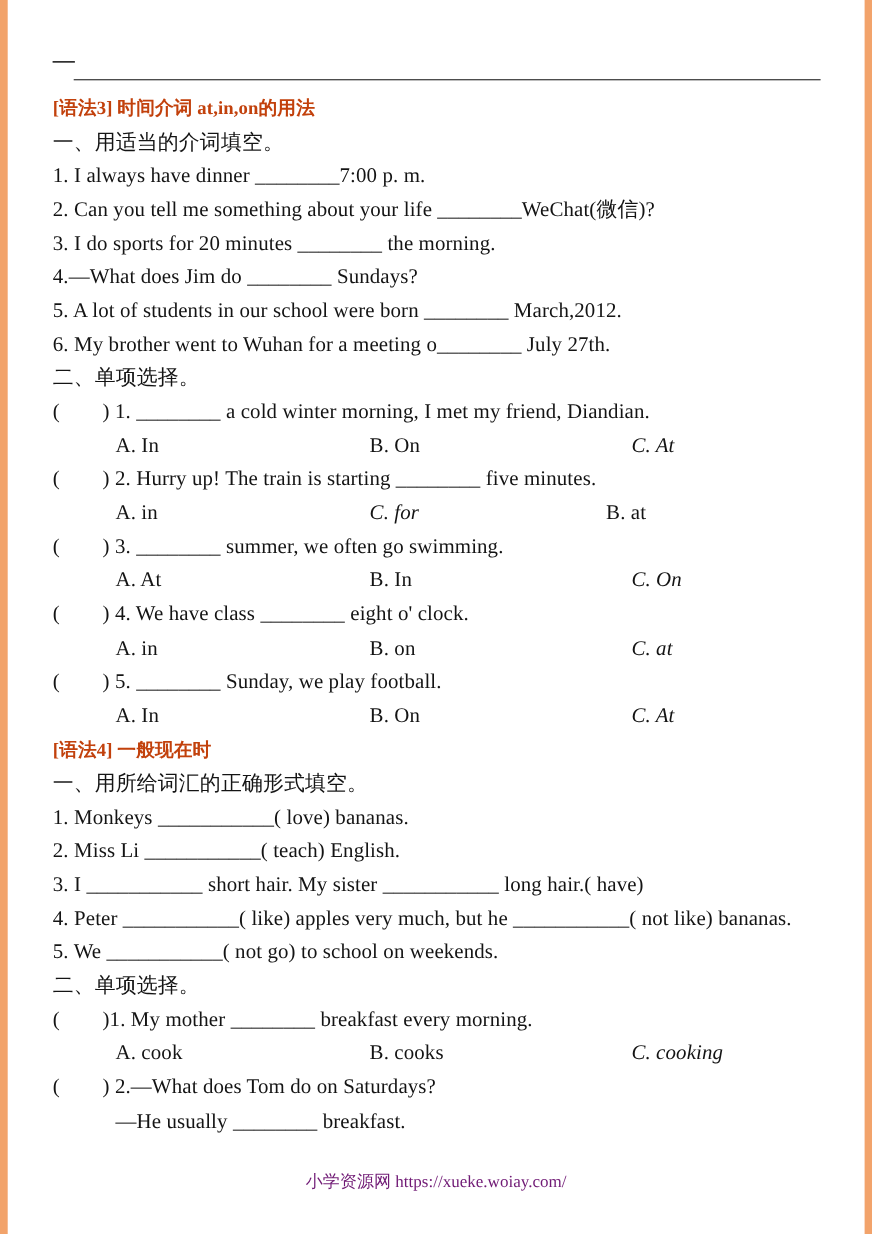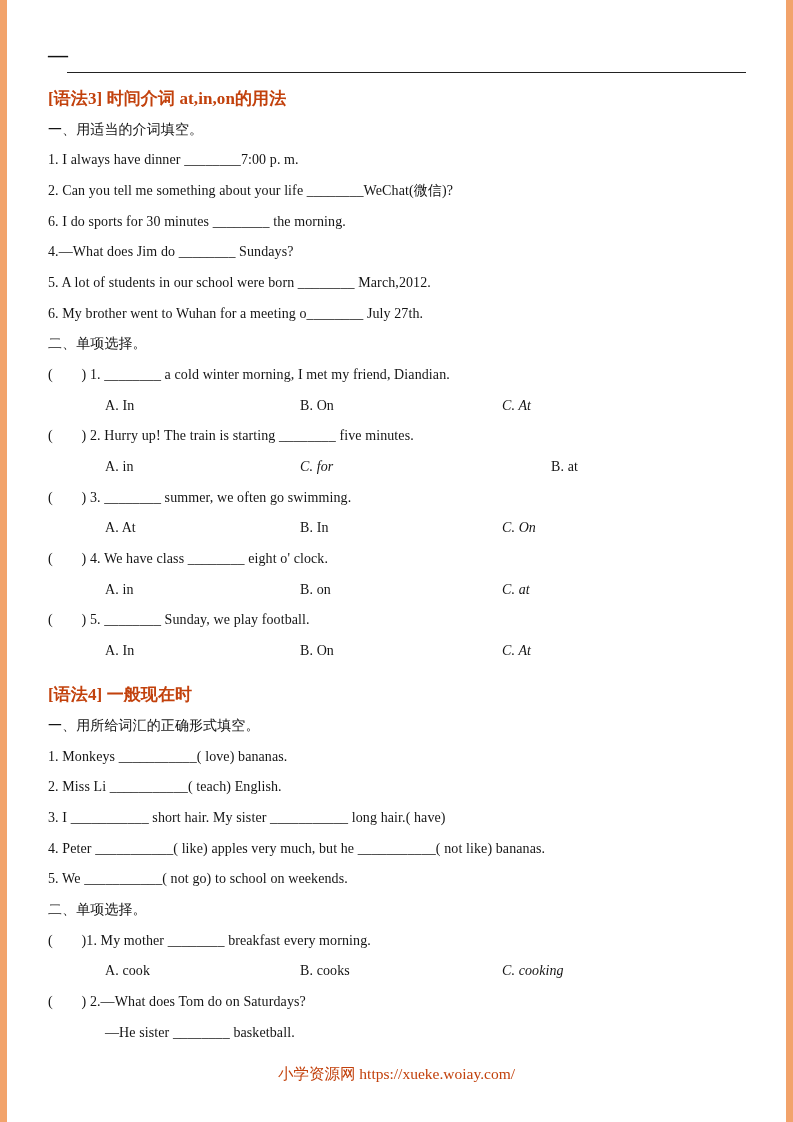--- a/index.html
+++ b/index.html
@@ -16,57 +16,57 @@
     position:absolute;left:48px;top:44px;font-size:20px;font-weight:bold;color:#111;
   }
   .top-rule{
     position:absolute;left:67px;right:47px;top:72px;height:0;
     border-top:1.6px solid #222;
   }
   .content{
     position:absolute;left:48px;right:40px;top:84px;
   }
   .line{
-    font-size:14px;line-height:30.65px;white-space:pre-wrap;
+    font-size:19px;line-height:30.65px;white-space:pre-wrap;
     letter-spacing:0.1px;
   }
   .line.heading{
     color:#c2410c;font-weight:bold;font-size:17px;
   }
-  .line.heading.spaced{margin-top:14px;}
+  .line.heading.spaced{margin-top:1px;}
   .line.ind1{padding-left:17px;}
   .line.ind2{padding-left:57px;}
   .line.options{
-    display:flex;padding-left:57px;
+    display:flex;padding-left:57px;gap:36px;
   }
   .opt{white-space:pre;}
   .opt.a{width:195px;}
   .opt.b{width:202px;}
   .opt.c{flex:1;font-style:italic;}
   .footer{
     position:absolute;left:0;right:0;top:1064px;
-    text-align:center;color:#c2410c;font-size:15.5px;
+    text-align:center;color:#701a75;font-size:15.5px;
     font-family:"Liberation Serif","DejaVu Serif",serif;
   }
 </style>
 </head>
 <body>
 
 <div class="side-bar left"></div>
 <div class="side-bar right"></div>
 
 <div class="top-dash">—</div>
 <div class="top-rule"></div>
 
 <div class="content" id="content">
     <div class="line heading">[语法3] 时间介词 at,in,on的用法</div>
     <div class="line">一、用适当的介词填空。</div>
     <div class="line">1. I always have dinner ________7:00 p. m.</div>
     <div class="line">2. Can you tell me something about your life ________WeChat(微信)?</div>
-    <div class="line">6. I do sports for 30 minutes ________ the morning.</div>
+    <div class="line">3. I do sports for 20 minutes ________ the morning.</div>
     <div class="line">4.—What does Jim do ________ Sundays?</div>
     <div class="line">5. A lot of students in our school were born ________ March,2012.</div>
     <div class="line">6. My brother went to Wuhan for a meeting o________ July 27th.</div>
     <div class="line">二、单项选择。</div>
     <div class="line">(        ) 1. ________ a cold winter morning, I met my friend, Diandian.</div>
     <div class="line options"><span class="opt a">A. In</span><span class="opt b">B. On</span><span class="opt c">C. At</span></div>
     <div class="line">(        ) 2. Hurry up! The train is starting ________ five minutes.</div>
     <div class="line options"><span class="opt a">A. in</span><span class="opt c">C. for</span><span class="opt b">B. at</span></div>
     <div class="line">(        ) 3. ________ summer, we often go swimming.</div>
     <div class="line options"><span class="opt a">A. At</span><span class="opt b">B. In</span><span class="opt c">C. On</span></div>
@@ -78,16 +78,16 @@
     <div class="line">一、用所给词汇的正确形式填空。</div>
     <div class="line">1. Monkeys ___________( love) bananas.</div>
     <div class="line">2. Miss Li ___________( teach) English.</div>
     <div class="line">3. I ___________ short hair. My sister ___________ long hair.( have)</div>
     <div class="line">4. Peter ___________( like) apples very much, but he ___________( not like) bananas.</div>
     <div class="line">5. We ___________( not go) to school on weekends.</div>
     <div class="line">二、单项选择。</div>
     <div class="line">(        )1. My mother ________ breakfast every morning.</div>
     <div class="line options"><span class="opt a">A. cook</span><span class="opt b">B. cooks</span><span class="opt c">C. cooking</span></div>
     <div class="line">(        ) 2.—What does Tom do on Saturdays?</div>
-    <div class="line ind2">—He sister ________ basketball.</div>
+    <div class="line ind2">—He usually ________ breakfast.</div>
   </div>
 
 <div class="footer">小学资源网 https://xueke.woiay.com/</div>
 
 </body></html>

